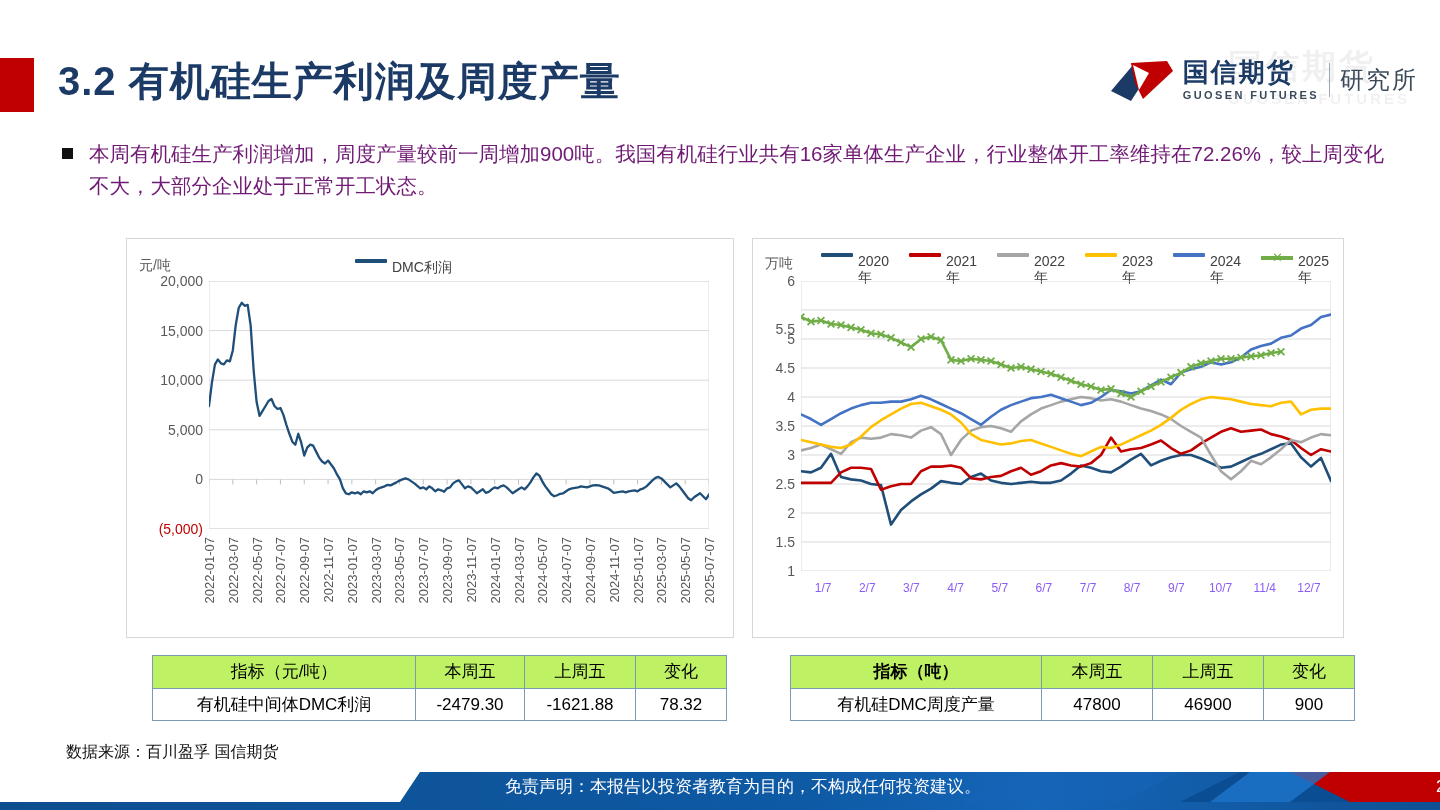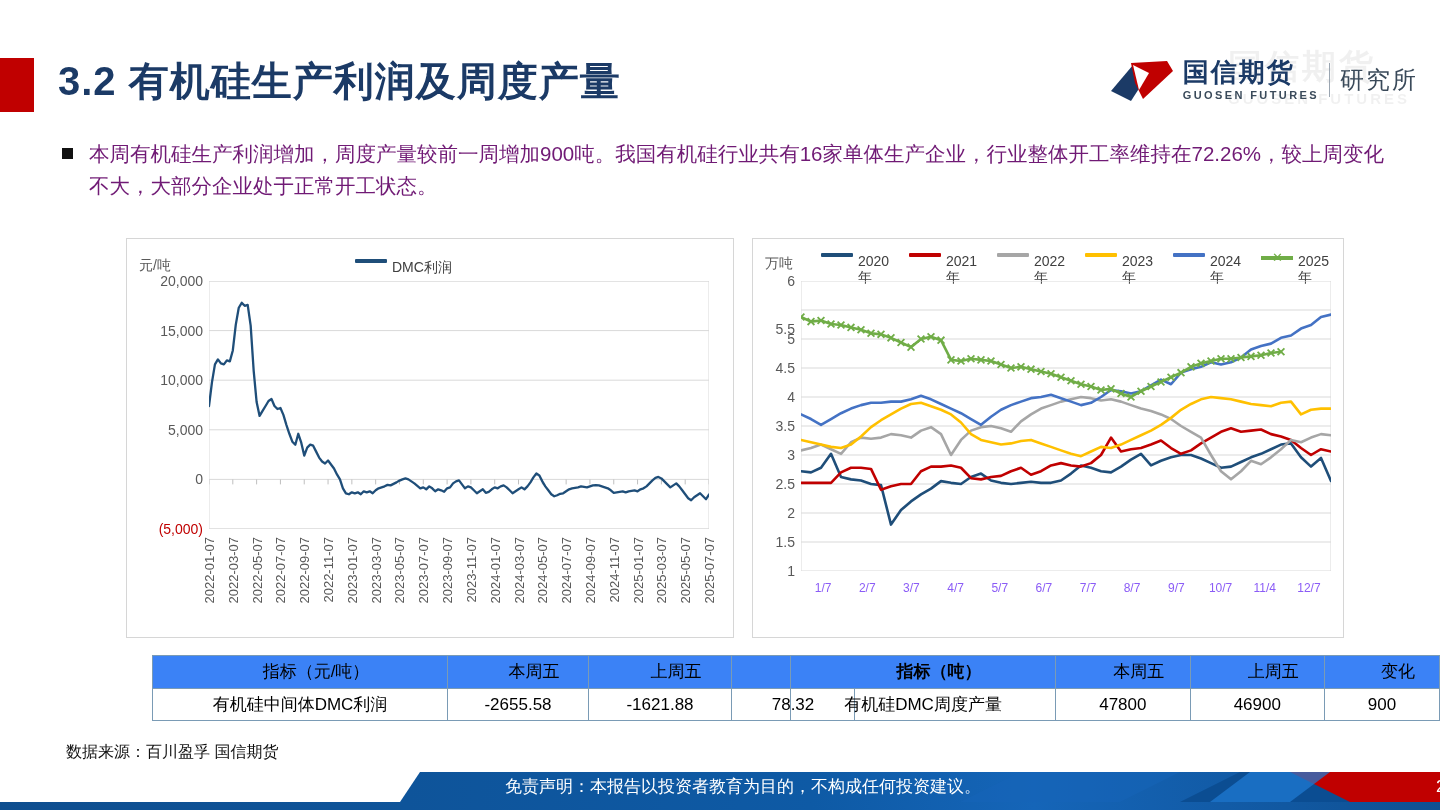--- a/index.html
+++ b/index.html
@@ -52,21 +52,21 @@
   .ylab.neg{color:#c00000;}
   .xlab-rot{
     position:absolute;top:0;transform-origin:left top;transform:rotate(-90deg) translate(-100%,-50%);
     font-size:13px;color:#595959;white-space:nowrap;
   }
   .xlab{position:absolute;transform:translateX(-50%);font-size:12px;color:#8b5cf6;white-space:nowrap;}
 
   
   table.tbl{position:absolute;border-collapse:collapse;font-size:17px;color:#000;}
   table.tbl td{border:1px solid #7a9bb5;text-align:center;padding:3px 0;line-height:1.5;white-space:nowrap;}
-  table.tbl tr.hdr td{background:#3b82f6;padding-left:32px;}
+  table.tbl tr.hdr td{background:#bef264;}
   #tbl-left{left:152px;top:655px;}
   #tbl-right{left:790px;top:655px;}
 
   .src{position:absolute;left:66px;top:742px;font-size:16px;color:#111;}
 
   
   .footer{position:absolute;left:0;bottom:0;width:100%;height:38px;background:#0b57a4;overflow:hidden;padding-left:37px;}
   .footer .fdark{position:absolute;left:0;top:0;width:100%;height:100%;
      background:linear-gradient(90deg,#0e4e8f 0%,#0e5aa5 55%,#1565b8 70%,#0e4e8f 100%);}
   .fdisc{position:absolute;left:505px;top:0;height:30px;line-height:30px;color:#fff;font-size:17px;white-space:nowrap;}
@@ -314,21 +314,21 @@
   <table class="tbl" id="tbl-left">
       <tbody>
         <tr class="hdr">
           <td style="width: 262px;">指标（元/吨）</td>
           <td style="width: 108px;">本周五</td>
           <td style="width: 110px;">上周五</td>
           <td style="width: 90px;">变化</td>
         </tr>
         <tr>
           <td>有机硅中间体DMC利润</td>
-          <td>-2655.58</td>
+          <td>-2479.30</td>
           <td>-1621.88</td>
           <td>78.32</td>
         </tr>
       </tbody>
     </table>
   <table class="tbl" id="tbl-right">
       <tbody>
         <tr class="hdr">
           <td style="width: 250px; font-weight: bold;">指标（吨）</td>
           <td style="width: 110px;">本周五</td>

